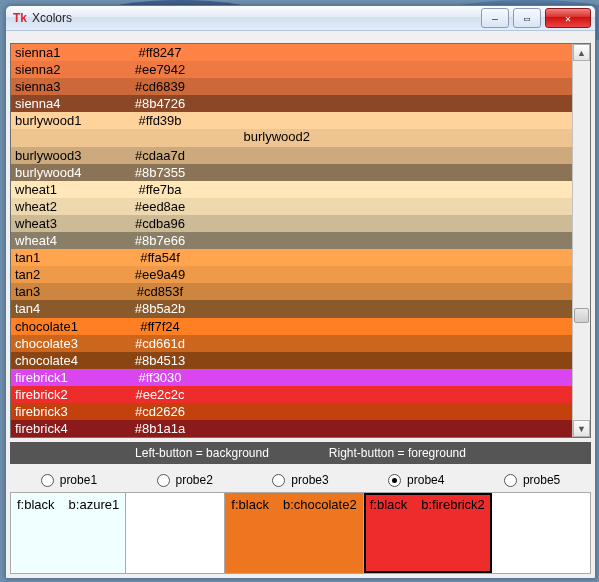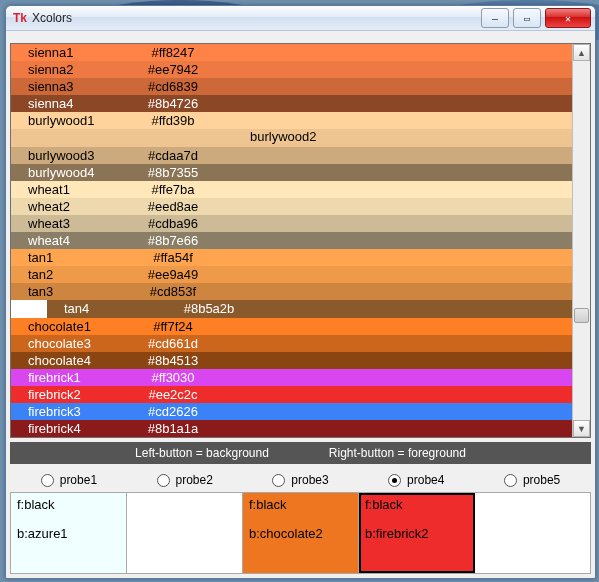--- a/index.html
+++ b/index.html
@@ -71,21 +71,21 @@
   }
   .color-list {
     flex:1;
     display:flex;
     flex-direction:column;
   }
   .color-row {
     height:17.1px;
     display:flex;
     align-items:center;
-    padding-left:17px;
+    padding-left:4px;
     font-size:13px;
     font-family: "Helvetica", Arial, sans-serif;
   }
   .color-row .name { width:100px; }
   .color-row .hex { width:90px; text-align:center; }
   .scrollbar {
     width:17px;
     background:#efefef;
     border-left:1px solid #c0c0c0;
     position:relative;
@@ -121,21 +121,21 @@
   .radio-dot{
     width:11px;height:11px;border:1px solid #555;border-radius:50%;
     display:flex;align-items:center;justify-content:center;background:#fff;
   }
   .radio-dot .inner{width:5px;height:5px;border-radius:50%;background:#000;}
   .probe-cells{
     display:flex; height:80px; border:1px solid #a9a9a9; font-size:13px;
   }
   .probe{
     flex:1; border-right:1px solid #a9a9a9;
-    display:flex; flex-direction:column; justify-content:flex-start;
+    display:flex; flex-direction:row; justify-content:flex-start;
     padding:4px 6px 3px 6px; gap:14px; box-sizing:border-box;
   }
   .probe:last-child{border-right:none;}
   .probe.selected{ outline:2px solid #000; outline-offset:-2px; }
 </style>
 </head>
 <body>
 
 <div class="desktop">
   <div class="hill1"></div>
@@ -208,21 +208,21 @@
               <span class="hex">#ffa54f</span>
             </div>
             <div class="color-row" style="background: rgb(238, 154, 73); color: rgb(0, 0, 0);">
               <span class="name">tan2</span>
               <span class="hex">#ee9a49</span>
             </div>
             <div class="color-row" style="background: rgb(205, 133, 63); color: rgb(0, 0, 0);">
               <span class="name">tan3</span>
               <span class="hex">#cd853f</span>
             </div>
-            <div class="color-row" style="background: rgb(139, 90, 43); color: rgb(255, 255, 255); margin-left: 36px;">
+            <div class="color-row" style="background: rgb(139, 90, 43); color: rgb(255, 255, 255);">
               <span class="name">tan4</span>
               <span class="hex">#8b5a2b</span>
             </div>
             <div class="color-row" style="background: rgb(255, 127, 36); color: rgb(0, 0, 0);">
               <span class="name">chocolate1</span>
               <span class="hex">#ff7f24</span>
             </div>
             <div class="color-row" style="background: rgb(205, 102, 29); color: rgb(255, 255, 255);">
               <span class="name">chocolate3</span>
               <span class="hex">#cd661d</span>
@@ -232,21 +232,21 @@
               <span class="hex">#8b4513</span>
             </div>
             <div class="color-row" style="background: #d946ef; color: rgb(255, 255, 255);">
               <span class="name">firebrick1</span>
               <span class="hex">#ff3030</span>
             </div>
             <div class="color-row" style="background: rgb(238, 44, 44); color: rgb(255, 255, 255);">
               <span class="name">firebrick2</span>
               <span class="hex">#ee2c2c</span>
             </div>
-            <div class="color-row" style="background: #3b82f6; color: rgb(255, 255, 255);">
+            <div class="color-row" style="background: #c2410c; color: rgb(255, 255, 255);">
               <span class="name">firebrick3</span>
               <span class="hex">#cd2626</span>
             </div>
             <div class="color-row" style="background: rgb(139, 26, 26); color: rgb(255, 255, 255);">
               <span class="name">firebrick4</span>
               <span class="hex">#8b1a1a</span>
             </div>
           </div>
         <div class="scrollbar">
           <div class="arrow up">▲</div>

